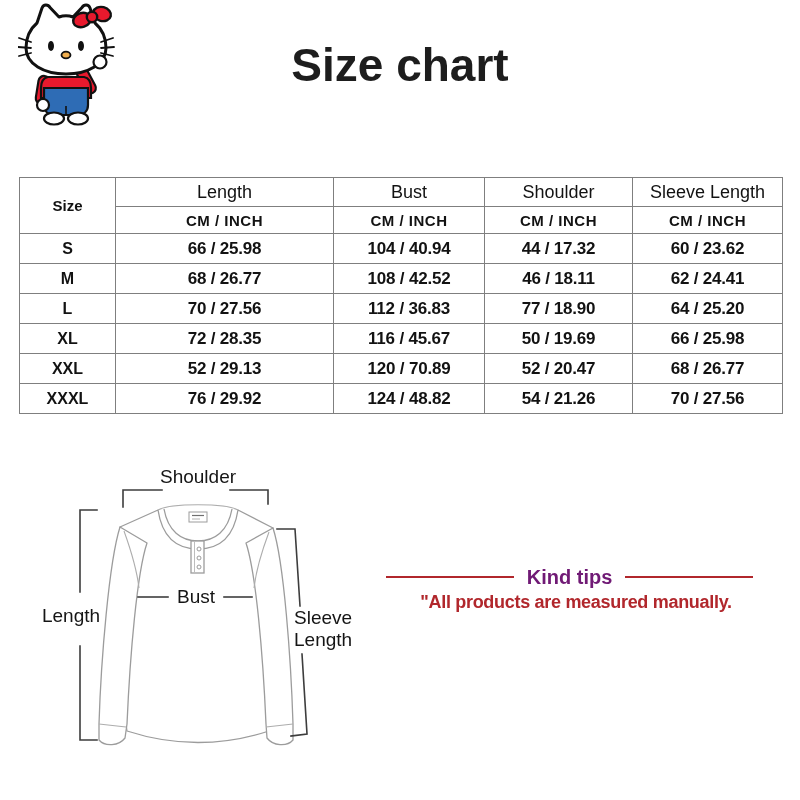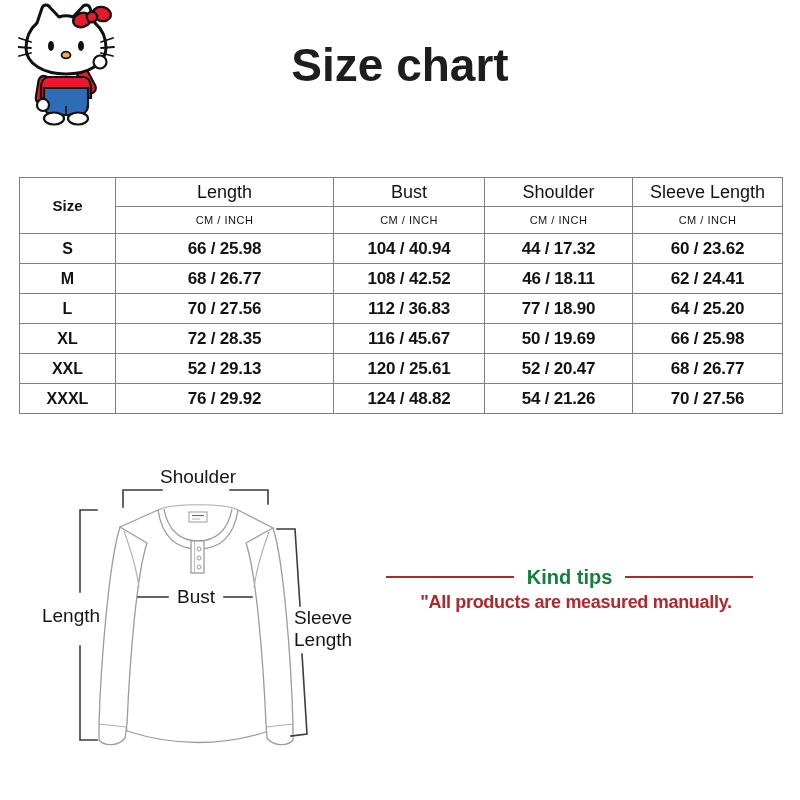--- a/index.html
+++ b/index.html
@@ -23,37 +23,37 @@
     border:1px solid #7f7f7f;text-align:center;vertical-align:middle;
     padding:0;color:#121212;background:#fff;
   }
   .col-size{width:96px}.col-length{width:218px}.col-bust{width:151px}
   .col-shoulder{width:148px}.col-sleeve{width:150px}
   tr.hdr-row1{height:29px}
   tr.hdr-row2{height:27px}
   tr.data-row{height:30px}
   th.size-head{font-size:15px;font-weight:bold;}
   th.meas-head{font-size:18px;font-weight:normal;}
-  th.unit-head{font-size:11px;font-weight:normal;letter-spacing:0.5px;}
+  th.unit-head{font-size:15px;font-weight:bold;letter-spacing:0.5px;}
   td.size-cell{font-size:16px;font-weight:bold;}
   td.val-cell{font-size:17px;font-weight:bold;letter-spacing:-0.2px;}
   
   .diagram{position:absolute;left:0;top:440px;width:400px;height:340px;}
   .shirt-line{fill:#ffffff;stroke:#9c9c9c;stroke-width:1.3;stroke-linejoin:round;}
   .shirt-seam{fill:none;stroke:#adadad;stroke-width:1.1;}
   .anno{fill:none;stroke:#3d3d3d;stroke-width:1.6;stroke-linecap:square;}
   .anno-label{fill:#151515;font-size:19px;font-weight:normal;}
   
   .tips-heading{
     position:absolute;left:386px;top:566px;width:367px;height:22px;
     display:flex;align-items:center;gap:13px;
   }
   .tip-rule{flex:1;height:1.5px;background:#b1272c;}
   .tips-title{
-    flex:0 0 auto;font-size:20px;font-weight:bold;color:#15803d;white-space:nowrap;
+    flex:0 0 auto;font-size:20px;font-weight:bold;color:#701a75;white-space:nowrap;
   }
   .tip-text{
     position:absolute;left:576px;transform:translateX(-50%);
     white-space:nowrap;font-size:18px;font-weight:bold;color:#b1272c;
     letter-spacing:-0.3px;
   }
   .tip-1{top:592px}.tip-2{top:639px}.tip-3{top:686px}
 </style>
 </head>
 <body>
@@ -145,21 +145,21 @@
       <tr class="data-row">
         <td class="size-cell">XL</td>
         <td class="val-cell">72 / 28.35</td>
         <td class="val-cell">116 / 45.67</td>
         <td class="val-cell">50 / 19.69</td>
         <td class="val-cell">66 / 25.98</td>
       </tr>
       <tr class="data-row">
         <td class="size-cell">XXL</td>
         <td class="val-cell">52 / 29.13</td>
-        <td class="val-cell">120 / 25.61</td>
+        <td class="val-cell">120 / 70.89</td>
         <td class="val-cell">52 / 20.47</td>
         <td class="val-cell">68 / 26.77</td>
       </tr>
       <tr class="data-row">
         <td class="size-cell">XXXL</td>
         <td class="val-cell">76 / 29.92</td>
         <td class="val-cell">124 / 48.82</td>
         <td class="val-cell">54 / 21.26</td>
         <td class="val-cell">70 / 27.56</td>
       </tr>

